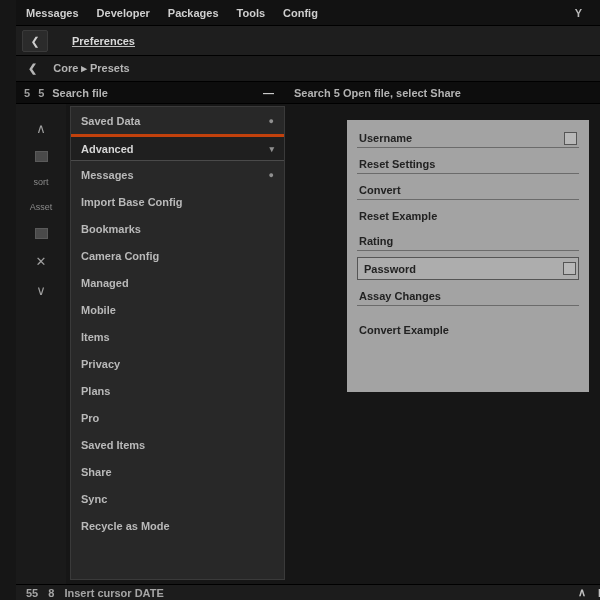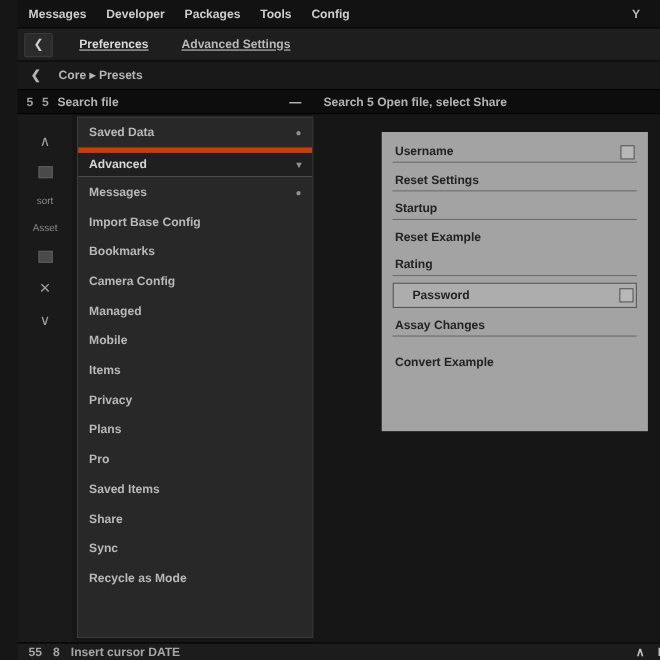--- a/index.html
+++ b/index.html
@@ -50,31 +50,31 @@
   .rail-item.small { font-size:9px; color:#8a8a8a; }
   .rail-item.box { width:13px; height:11px; background:#4a4a4a; border:1px solid #5a5a5a; }
 
   
   .sidebar { width:215px; background:#282828; border:1px solid #3a3a3a;
              margin:2px 0 4px 4px; overflow:hidden; display:flex; flex-direction:column; }
   .side-item { height:27px; display:flex; align-items:center; padding:0 10px;
                color:#b9b9b9; font-weight:bold; flex:0 0 auto; }
   .side-item .lbl { white-space:nowrap; }
   .side-item .mark { margin-left:auto; color:#8f8f8f; font-size:9px; }
-  .side-item.selected { background:#1f1f1f; border-top:5px solid #c2410c;
+  .side-item.selected { background:#1f1f1f; border-top:3px solid #c2410c;
                         border-bottom:1px solid #4a4a4a; color:#d6d6d6; }
 
   
   .main { flex:1; position:relative; background:#161616; }
   .panel { position:absolute; left:62px; top:16px; width:242px; height:272px;
            background:#a3a3a3; color:#1e1e1e; padding:8px 10px; font-weight:bold; }
   .field { position:relative; margin-bottom:6px; }
   .field .flabel { display:block; padding:4px 0 3px 2px; font-size:11px; color:#222; }
   .field.u { border-bottom:1px solid #6b6b6b; }
-  .field.boxed { border:1px solid #555; background:#adadad; padding:1px 15px; }
+  .field.boxed { border:1px solid #555; background:#adadad; padding:1px 4px; }
   .field .sq { position:absolute; right:2px; top:4px; width:13px; height:13px;
                background:#b8b8b8; border:1px solid #555; }
   .field.gap { margin-top:14px; }
 
   
   .statusbar { height:16px; background:#1c1c1c; border-top:1px solid #000;
                display:flex; align-items:center; padding:0 10px; color:#a5a5a5;
                font-weight:bold; }
   .sb-left { display:flex; gap:10px; align-items:center; }
   .sb-right { margin-left:auto; display:flex; gap:12px; align-items:center; color:#c0c0c0; }
@@ -92,21 +92,20 @@
         <span class="menu-item">Tools</span>
         <span class="menu-item">Config</span>
       </div>
     <div class="menu-right">Y</div>
   </div>
 
   <div class="tabbar">
     <button class="backbox">❮</button>
     <div style="display:flex;gap:18px;text-decoration:underline;" id="tab-items">
         <span class="tab active">Preferences</span>
-        <span class="tab">Advanced Settings</span>
       </div>
   </div>
 
   <div class="crumbbar">
     <span>❮</span>
     <span>Core ▸ Presets</span>
   </div>
 
   <div class="headerstrip">
     <div class="hs-left">
@@ -197,21 +196,21 @@
     <div class="main">
       <div class="panel" id="panel">
           <div class="field u">
     <span class="flabel">Username</span>
   <span class="sq"></span>
           </div>
           <div class="field u">
     <span class="flabel">Reset Settings</span>
   </div>
           <div class="field u">
-    <span class="flabel">Startup</span>
+    <span class="flabel">Convert</span>
   </div>
           <div class="field">
     <span class="flabel">Reset Example</span>
   </div>
           <div class="field u">
     <span class="flabel">Rating</span>
   </div>
           <div class="field boxed">
     <span class="flabel">Password</span>
   <span class="sq"></span>

